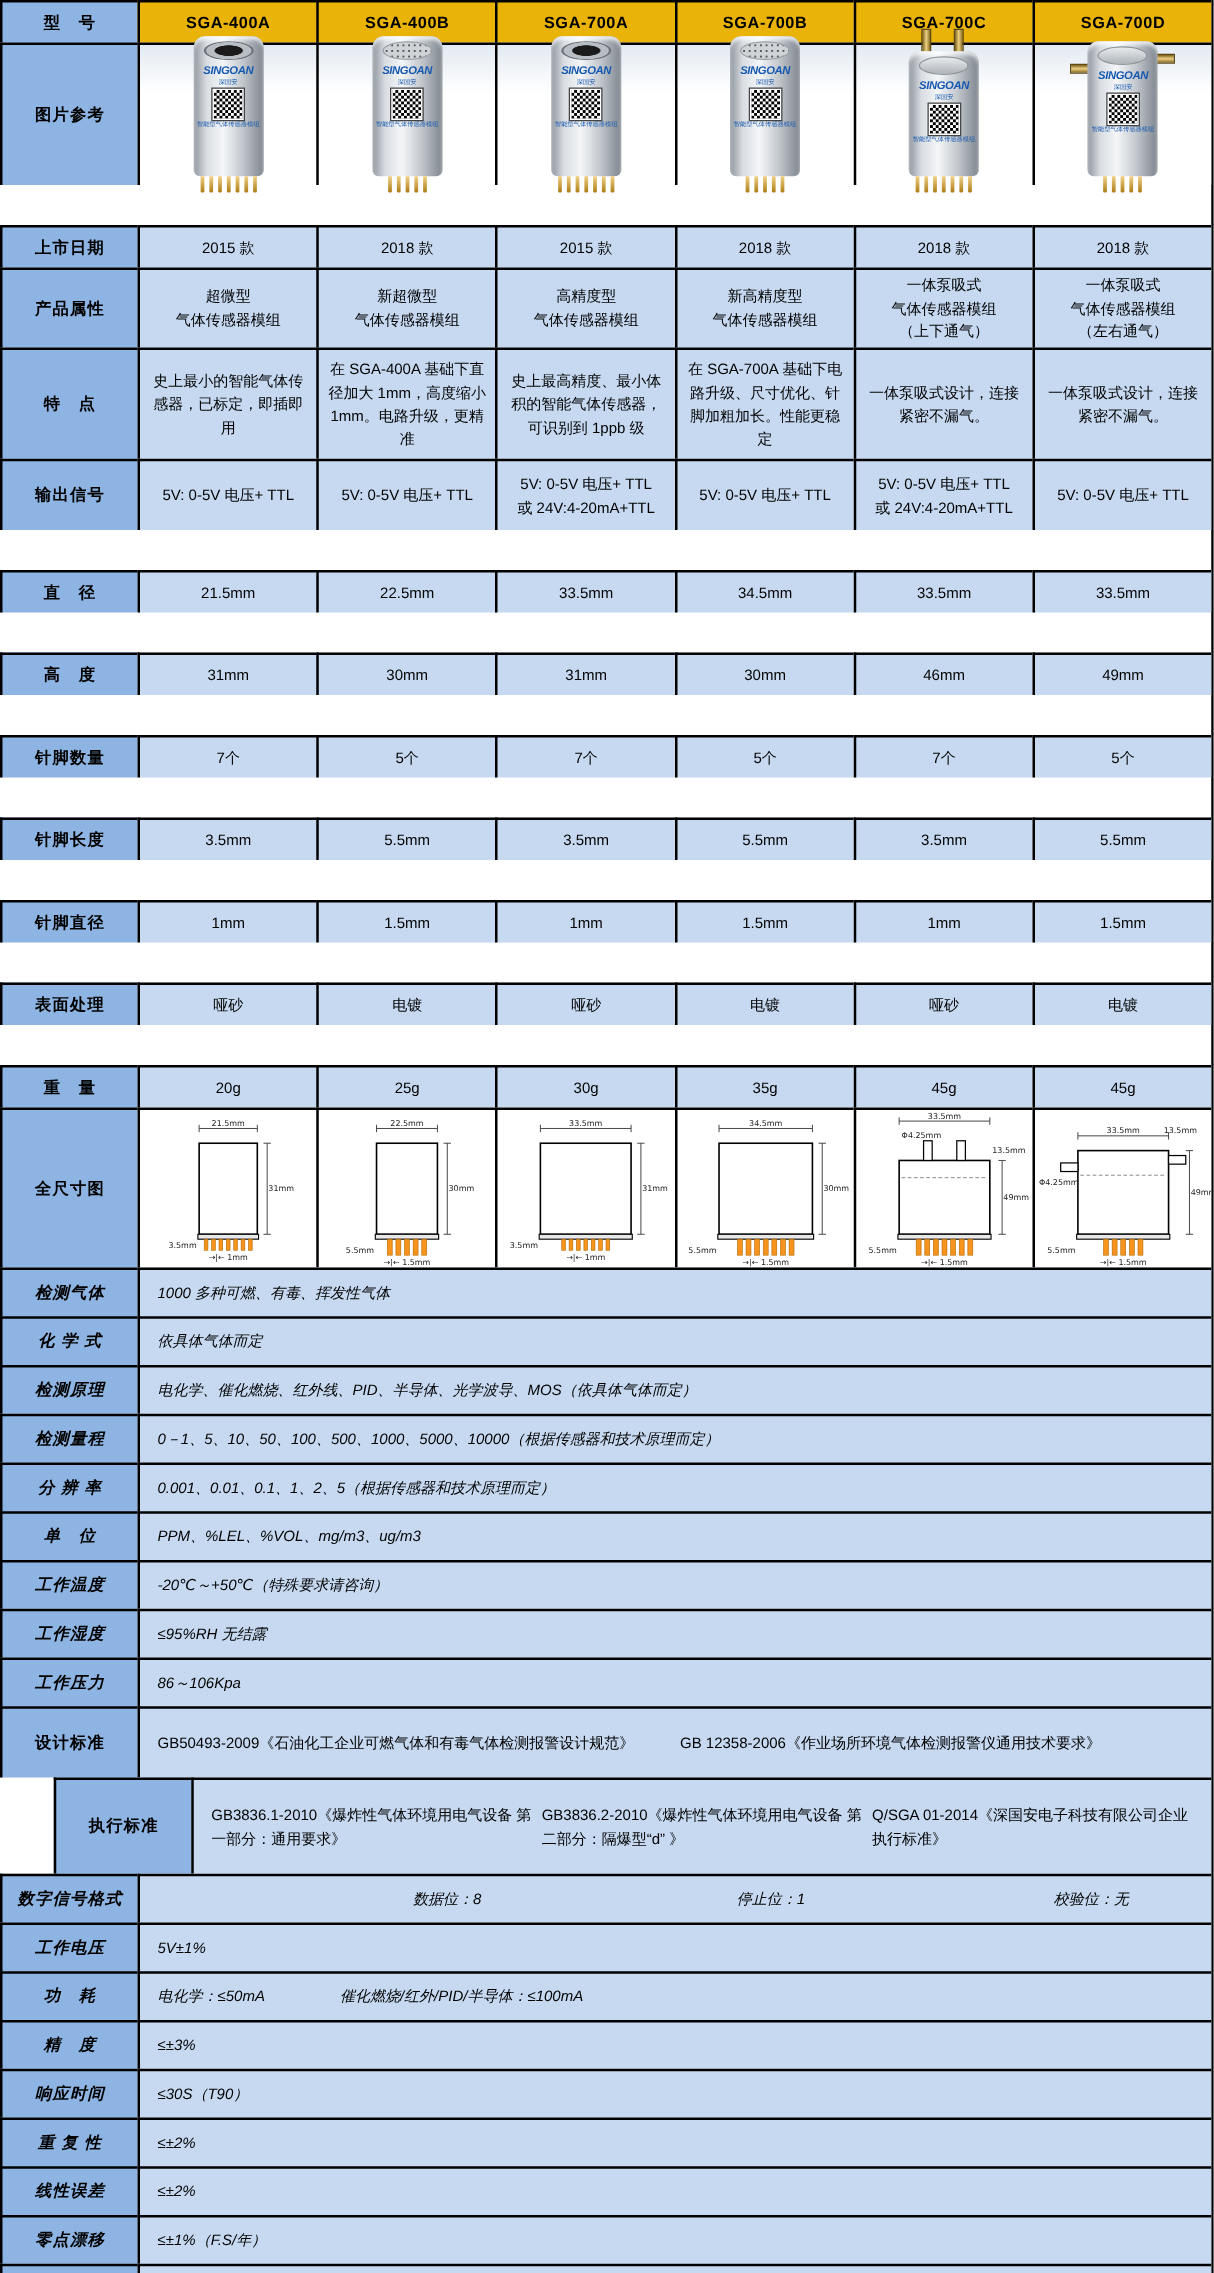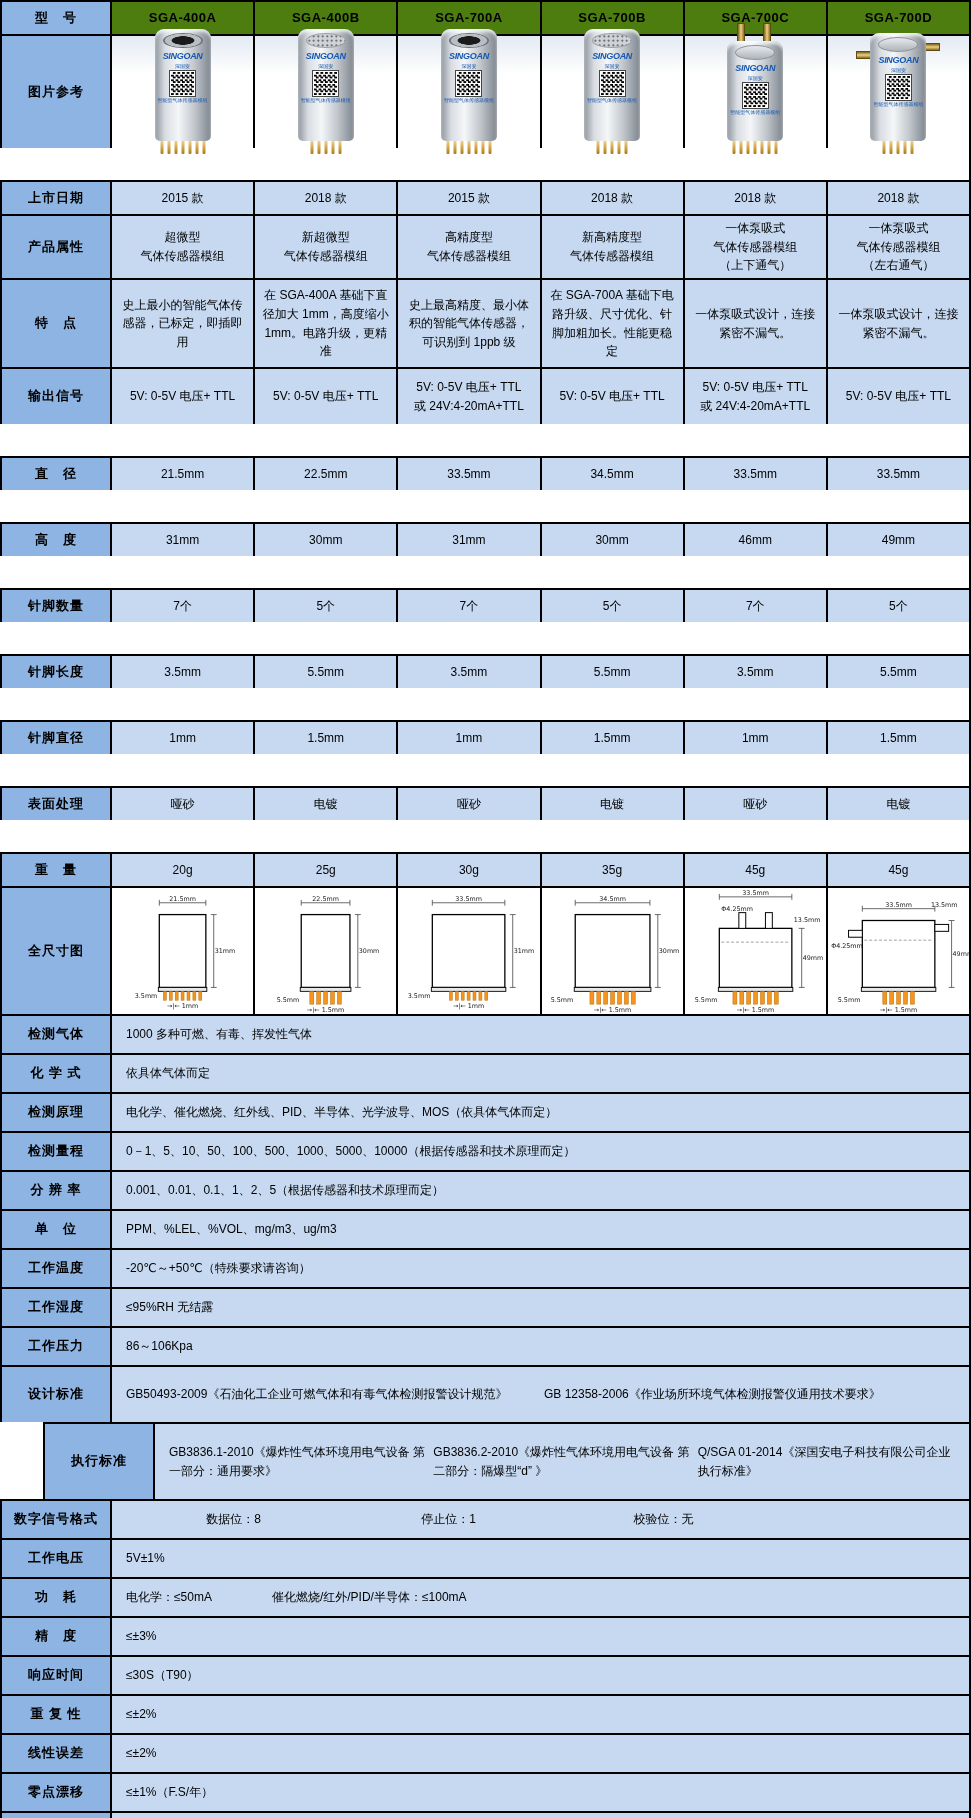--- a/index.html
+++ b/index.html
@@ -5,31 +5,31 @@
   html,body{margin:0;padding:0;background:#fff;}
   body{width:971px;font-family:"Liberation Sans","DejaVu Sans",sans-serif;color:#000;}
   .sheet{width:971px;border-right:2px solid #000;border-bottom:2px solid #000;box-sizing:border-box;background:#fff;}
   .row{display:grid;}
   .cols{grid-template-columns:110px repeat(6,1fr);}
   .fullrow{grid-template-columns:110px 1fr;}
   .cell{border-left:2px solid #000;border-top:2px solid #000;box-sizing:border-box;
         display:flex;align-items:center;justify-content:center;text-align:center;
         font-size:12px;line-height:1.55;background:#C6D9F1;padding:2px 5px;white-space:pre-line;}
   .label{background:#8DB4E2;font-weight:bold;font-size:13px;letter-spacing:1px;}
-  .mhead{background:#4d7c0f;font-weight:bold;font-size:13px;letter-spacing:.5px;}
+  .mhead{background:#eab308;font-weight:bold;font-size:13px;letter-spacing:.5px;}
   .photocell,.diagcell{background:#fff;padding:0;}
   .photocell{background:linear-gradient(#e3eaf2,#ffffff 34%);}
   .valcell{padding:2px 7px;}
   .fullval{justify-content:flex-start;text-align:left;padding-left:14px;}
   .fullval .line{display:block;width:100%;}
-  .h34{min-height:34px;margin-top:32px;}.h39{min-height:39px;}.h56{min-height:57px;}
+  .h34{min-height:34px;margin-top:32px;}.h39{min-height:39px;font-style:italic;}.h56{min-height:57px;}
   .h64{min-height:64px;}.h76{min-height:77px;margin-left:43px;}.h88{min-height:89px;}
   .r-head{height:34px;}.r-photo .cell{height:114px;}.r-diag .cell{height:128px;}
   .parts{display:flex;width:100%;}
-  .parts-wide span{width:215px;text-align:center;}
+  .parts-wide span{width:215px;text-align:right;margin-left:44px;}
   .parts-narrow span{margin-right:60px;text-align:center;}
   
   .sensor{position:relative;width:80px;height:142px;margin-top:4px;}
   .cyl{position:absolute;left:50%;transform:translateX(-50%);top:6px;width:56px;height:112px;
        border-radius:9px 9px 5px 5px;
        background:linear-gradient(90deg,#8d949c 0%,#d9dde2 18%,#f4f6f8 42%,#c2c7cd 70%,#7e858d 100%);
        box-shadow:inset 0 3px 3px rgba(255,255,255,.7);overflow:hidden;}
   .cap{margin:4px auto 2px;width:40px;height:15px;border-radius:50%;}
   .cap.ring{background:radial-gradient(ellipse at center,#1b1b1b 0 38%,#b9bec4 42% 62%,#6d737a 66% 100%);}
   .cap.perf{background:#cfd3d8 radial-gradient(#555 0.8px,transparent 1.1px);background-size:4.5px 4.5px;border:1px solid #9aa0a6;box-sizing:border-box;}

